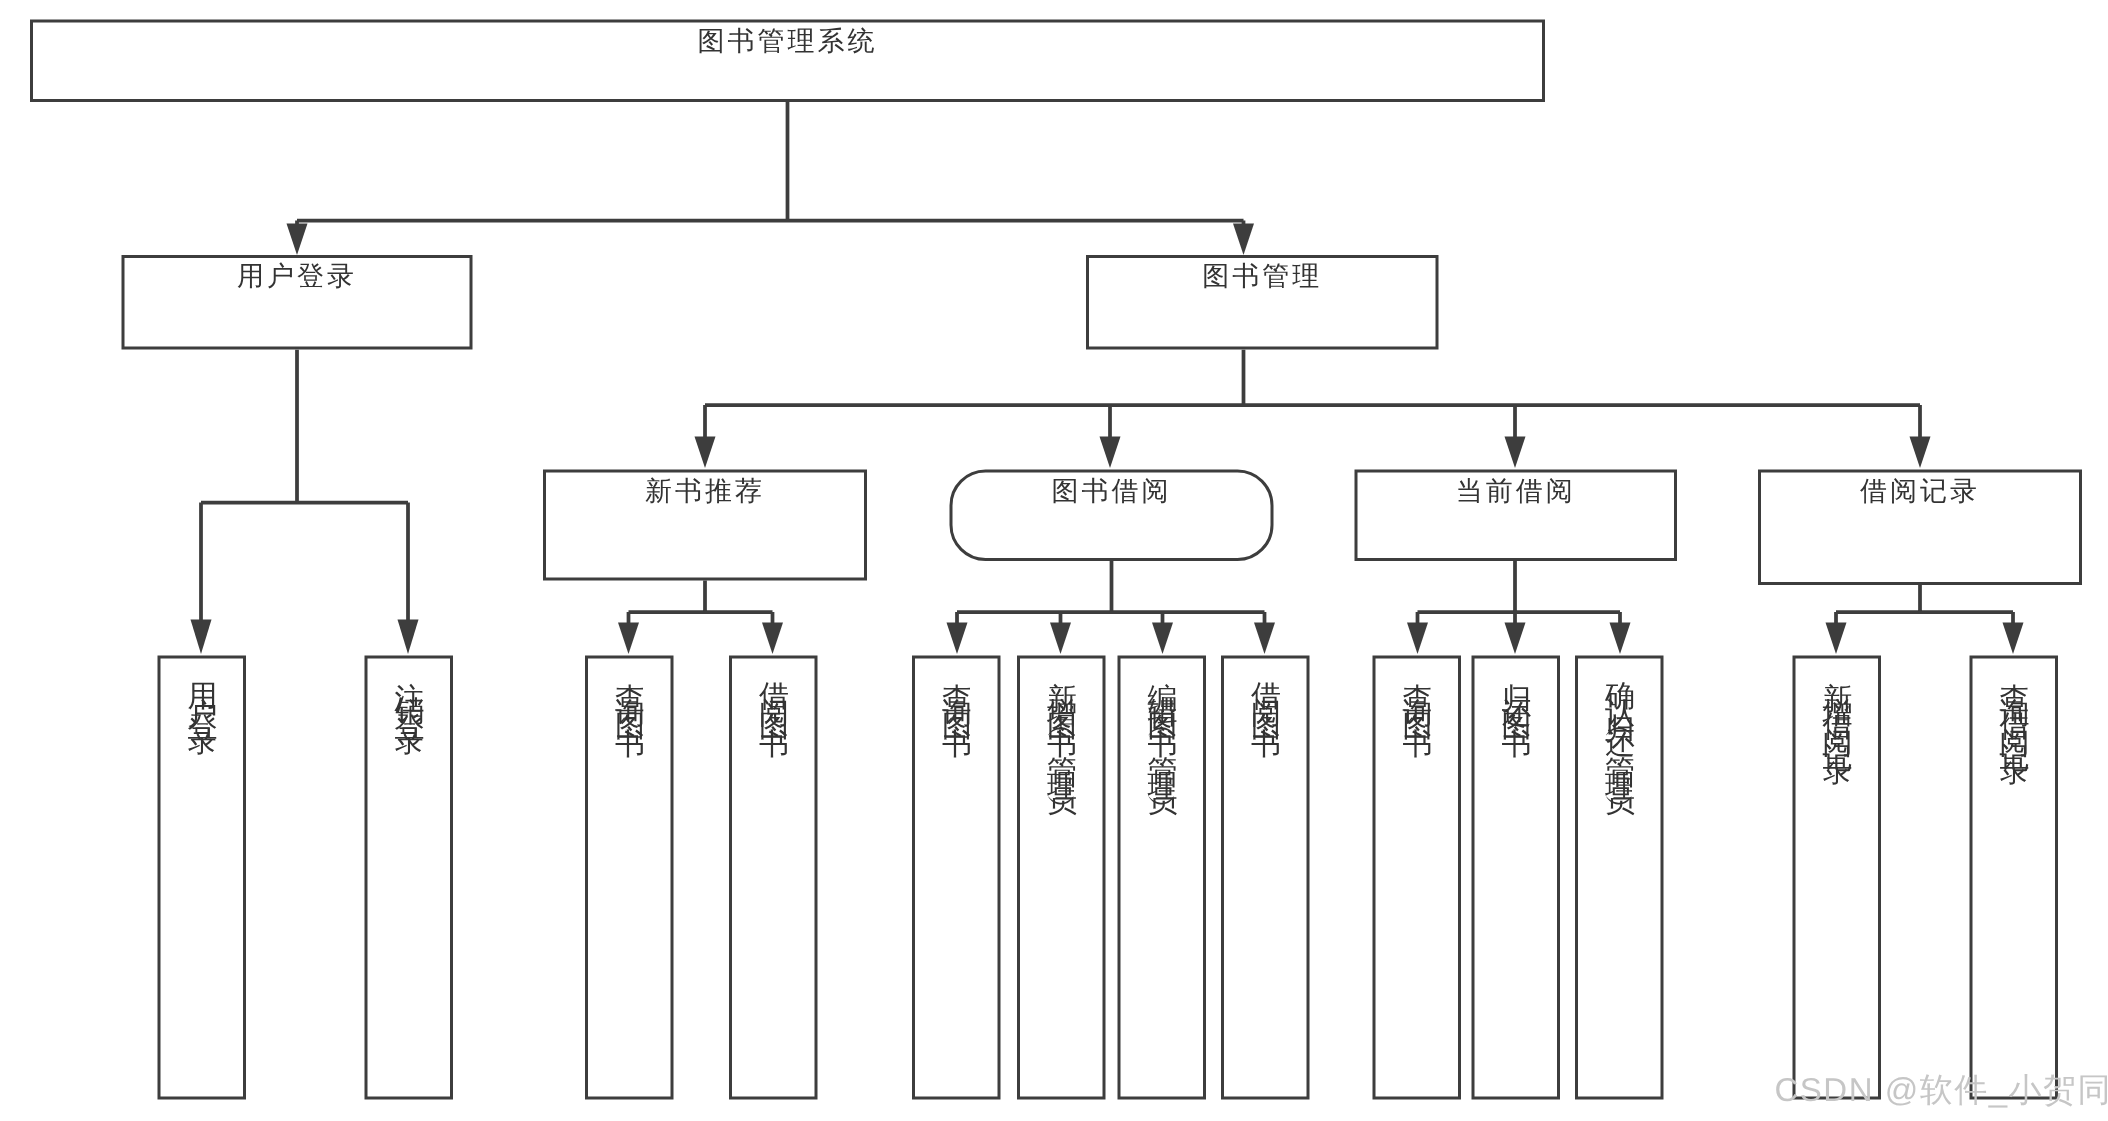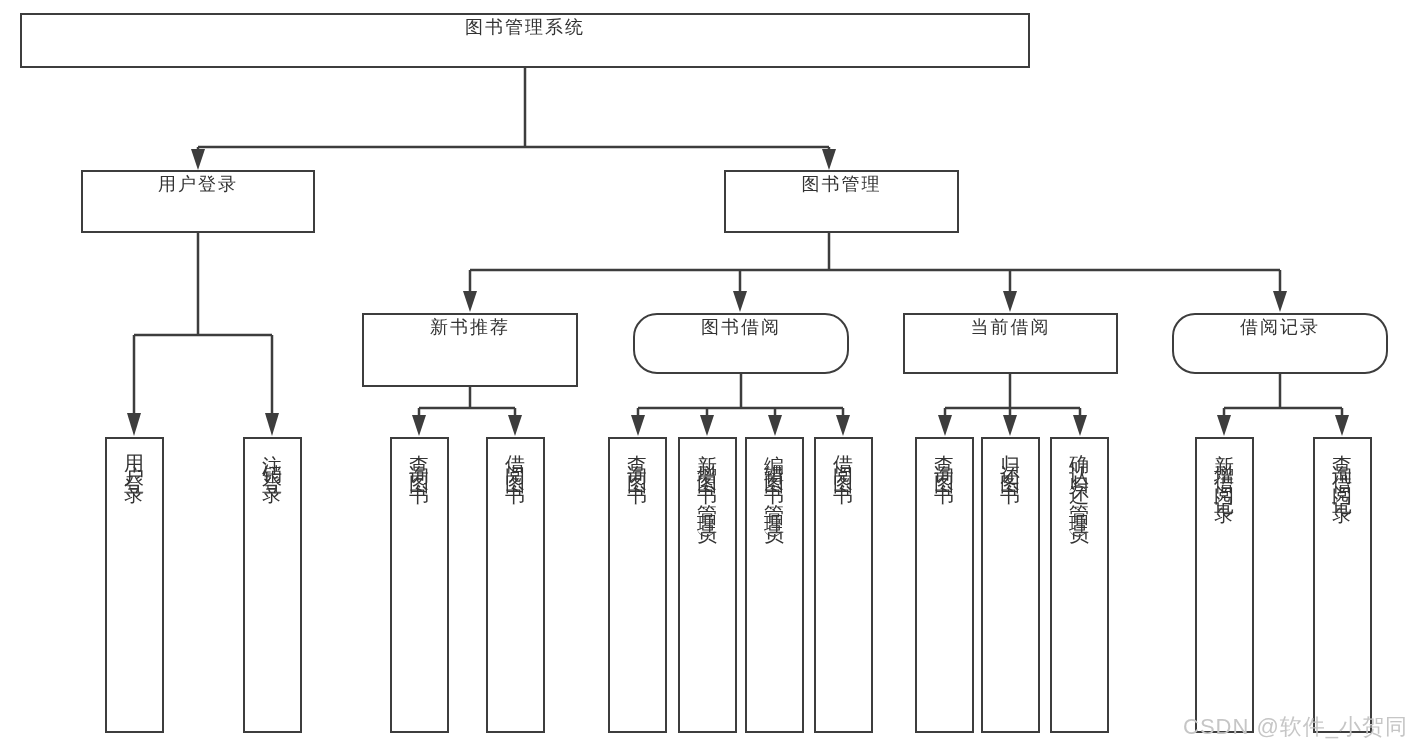--- a/index.html
+++ b/index.html
@@ -110,21 +110,21 @@
 
   <div class="node node-h" style="left:362px;top:313px;width:216px;height:74px;">
     <span>新书推荐</span>
   </div>
   <div class="node node-h" style="left:633px;top:313px;width:216px;height:61px;border-radius:24px;">
     <span>图书借阅</span>
   </div>
   <div class="node node-h" style="left:903px;top:313px;width:215px;height:61px;">
     <span>当前借阅</span>
   </div>
-  <div class="node node-h" style="left:1172px;top:313px;width:216px;height:61px;border-radius:23px;">
+  <div class="node node-h" style="left:1172px;top:313px;width:216px;height:77px;">
     <span>借阅记录</span>
   </div>
 
   <div class="node node-v" style="left:105px;top:437px;width:59px;height:296px;">
     <span>用户登录</span>
   </div>
   <div class="node node-v" style="left:243px;top:437px;width:59px;height:296px;">
     <span>注销登录</span>
   </div>
 

